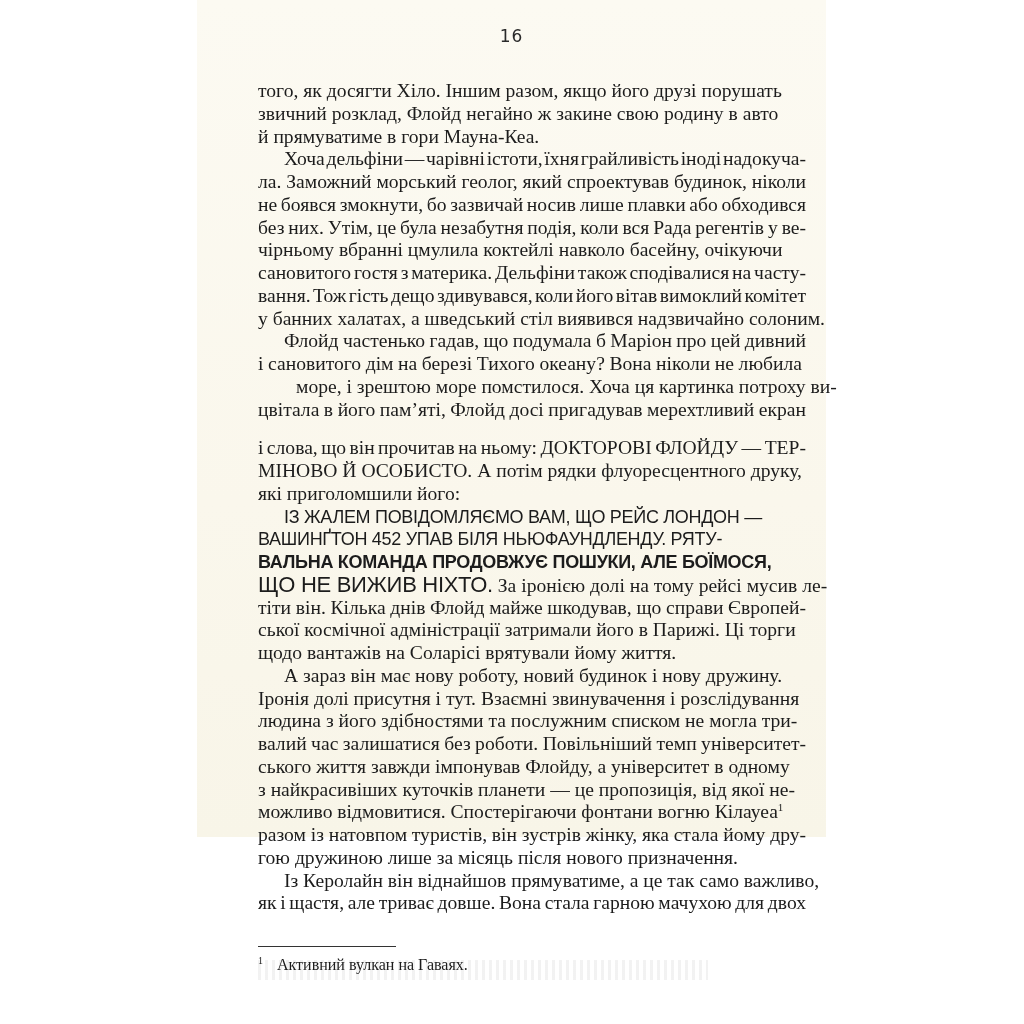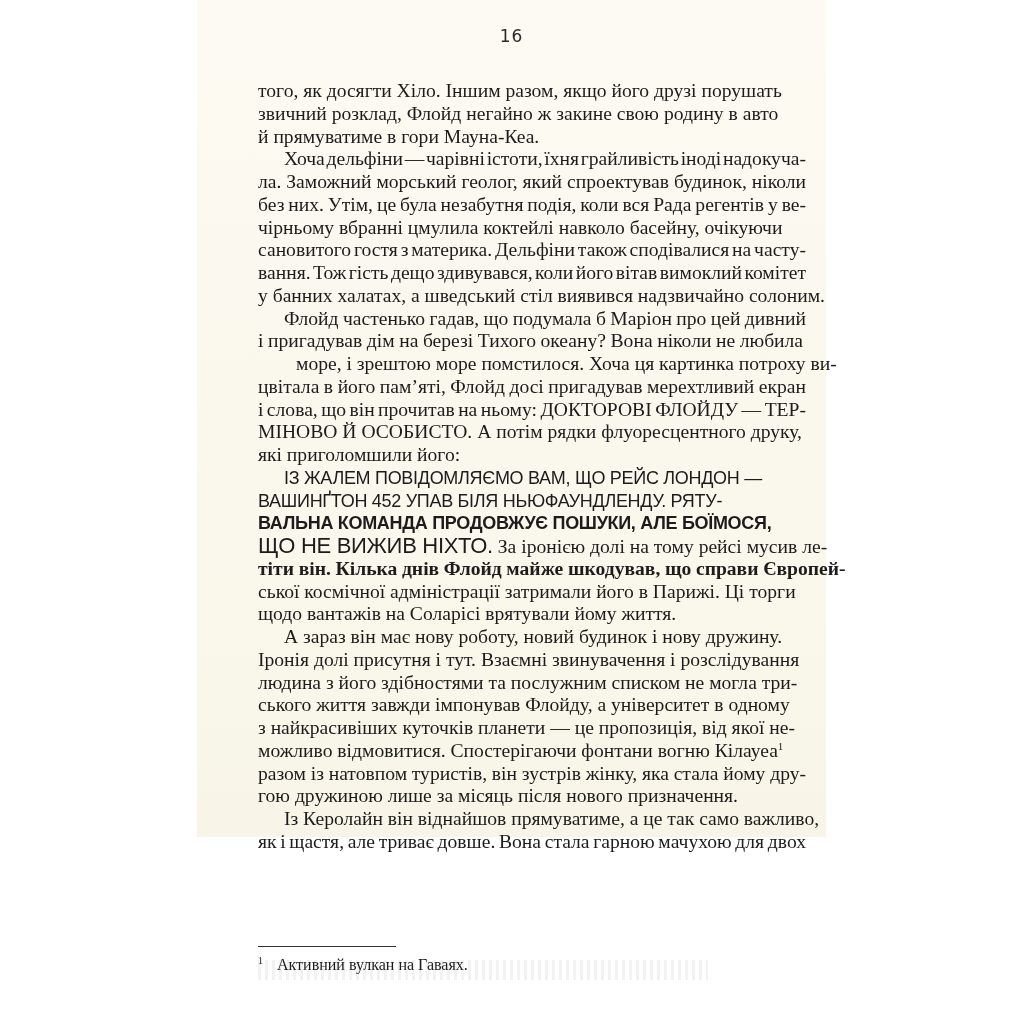--- a/index.html
+++ b/index.html
@@ -102,42 +102,44 @@
 
 <div class="page">
   <div class="page-number">16</div>
 
   <div class="body-text" id="body-text">
       <div class="line" style="white-space: nowrap; word-spacing: 0px; text-align-last: left;"><span>того, як досягти Хіло. Іншим разом, якщо його друзі порушать</span></div>
       <div class="line" style="white-space: nowrap; word-spacing: 0px; text-align-last: left;"><span>звичний розклад, Флойд негайно ж закине свою родину в авто</span></div>
       <div class="line last"><span>й прямуватиме в гори Мауна-Кеа.</span></div>
       <div class="line indent" style="white-space: nowrap; word-spacing: -3.18555px; text-align-last: left;"><span>Хоча дельфіни — чарівні істоти, їхня грайливість іноді надокуча-</span></div>
       <div class="line" style="white-space: nowrap; word-spacing: -0.00446429px; text-align-last: left;"><span>ла. Заможний морський геолог, який спроектував будинок, ніколи</span></div>
+      <div class="line" style="white-space: nowrap; word-spacing: -1.24306px; text-align-last: left;"><span>не боявся змокнути, бо зазвичай носив лише плавки або обходився</span></div>
       <div class="line" style="white-space: nowrap; word-spacing: -1.00911px; text-align-last: left;"><span>без них. Утім, це була незабутня подія, коли вся Рада регентів у ве-</span></div>
       <div class="line" style="white-space: nowrap; word-spacing: 0px; text-align-last: left;"><span>чірньому вбранні цмулила коктейлі навколо басейну, очікуючи</span></div>
       <div class="line" style="white-space: nowrap; word-spacing: -2.05078px; text-align-last: left;"><span>сановитого гостя з материка. Дельфіни також сподівалися на часту-</span></div>
       <div class="line" style="white-space: nowrap; word-spacing: -2.45486px; text-align-last: left;"><span>вання. Тож гість дещо здивувався, коли його вітав вимоклий комітет</span></div>
       <div class="line last"><span>у банних халатах, а шведський стіл виявився надзвичайно солоним.</span></div>
       <div class="line indent" style="white-space: nowrap; word-spacing: -0.519097px; text-align-last: left;"><span>Флойд частенько гадав, що подумала б Маріон про цей дивний</span></div>
-      <div class="line" style="white-space: nowrap; word-spacing: -0.332813px; text-align-last: left;"><span>і пригадував дім на березі Тихого океану? Вона ніколи не любила</span></div>
+      <div class="line" style="white-space: nowrap; word-spacing: -0.332813px; text-align-last: left;"><span>і сановитого дім на березі Тихого океану? Вона ніколи не любила</span></div>
       <div class="line" style="white-space: nowrap; word-spacing: 0px; text-align-last: left; margin-left: 38px;"><span>море, і зрештою море помстилося. Хоча ця картинка потроху ви-</span></div>
       <div class="line" style="white-space: nowrap; word-spacing: -0.369141px; text-align-last: left;"><span>цвітала в його пам’яті, Флойд досі пригадував мерехтливий екран</span></div>
-      <div class="line" style="white-space: nowrap; word-spacing: -1.47812px; text-align-last: left;"><span>і слова, що він прочитав на ньому: ДОКТОРОВІ ФЛОЙДУ — ТЕР-</span></div>
+      <div class="line" style="white-space: nowrap; word-spacing: -1.47812px; text-align-last: left; margin-top: 16px;"><span>і слова, що він прочитав на ньому: ДОКТОРОВІ ФЛОЙДУ — ТЕР-</span></div>
       <div class="line" style="white-space: nowrap; word-spacing: 0px; text-align-last: left;"><span>МІНОВО Й ОСОБИСТО. А потім рядки флуоресцентного друку,</span></div>
       <div class="line last"><span>які приголомшили його:</span></div>
       <div class="line indent caps" style="white-space: nowrap; word-spacing: 0px; text-align-last: left;"><span>ІЗ ЖАЛЕМ ПОВІДОМЛЯЄМО ВАМ, ЩО РЕЙС ЛОНДОН —</span></div>
       <div class="line caps" style="white-space: nowrap; word-spacing: 0px; text-align-last: left;"><span>ВАШИНҐТОН 452 УПАВ БІЛЯ НЬЮФАУНДЛЕНДУ. РЯТУ-</span></div>
       <div class="line caps" style="white-space: nowrap; word-spacing: 0px; text-align-last: left; font-weight: bold;"><span>ВАЛЬНА КОМАНДА ПРОДОВЖУЄ ПОШУКИ, АЛЕ БОЇМОСЯ,</span></div>
       <div class="line" style="white-space: nowrap; word-spacing: 0px; text-align-last: left;"><span class="caps-inline">ЩО НЕ ВИЖИВ НІХТО.</span><span> За іронією долі на тому рейсі мусив ле-</span></div>
-      <div class="line" style="white-space: nowrap; word-spacing: -0.244792px; text-align-last: left; font-weight: bold;"><span>тіти він. Кілька днів Флойд майже шкодував, що справи Європей-</span></div>
+      <div class="line" style="white-space: nowrap; word-spacing: -0.244792px; text-align-last: left;"><span>тіти він. Кілька днів Флойд майже шкодував, що справи Європей-</span></div>
       <div class="line" style="white-space: nowrap; word-spacing: 0px; text-align-last: left;"><span>ської космічної адміністрації затримали його в Парижі. Ці торги</span></div>
       <div class="line last"><span>щодо вантажів на Соларісі врятували йому життя.</span></div>
       <div class="line indent" style="white-space: nowrap; word-spacing: 0px; text-align-last: left;"><span>А зараз він має нову роботу, новий будинок і нову дружину.</span></div>
       <div class="line" style="white-space: nowrap; word-spacing: 0px; text-align-last: left;"><span>Іронія долі присутня і тут. Взаємні звинувачення і розслідування</span></div>
       <div class="line" style="white-space: nowrap; word-spacing: 0px; text-align-last: left;"><span>людина з його здібностями та послужним списком не могла три-</span></div>
+      <div class="line" style="white-space: nowrap; word-spacing: -0.410714px; text-align-last: left;"><span>валий час залишатися без роботи. Повільніший темп університет-</span></div>
       <div class="line" style="white-space: nowrap; word-spacing: 0px; text-align-last: left;"><span>ського життя завжди імпонував Флойду, а університет в одному</span></div>
       <div class="line" style="white-space: nowrap; word-spacing: 0px; text-align-last: left;"><span>з найкрасивіших куточків планети — це пропозиція, від якої не-</span></div>
       <div class="line" style="white-space: nowrap; word-spacing: 0px; text-align-last: left;"><span>можливо відмовитися. Спостерігаючи фонтани вогню Кілауеа</span><span class="sup">1</span></div>
       <div class="line" style="white-space: nowrap; word-spacing: -0.114062px; text-align-last: left;"><span>разом із натовпом туристів, він зустрів жінку, яка стала йому дру-</span></div>
       <div class="line last"><span>гою дружиною лише за місяць після нового призначення.</span></div>
       <div class="line indent" style="white-space: nowrap; word-spacing: -0.0416667px; text-align-last: left;"><span>Із Керолайн він віднайшов прямуватиме, а це так само важливо,</span></div>
       <div class="line" style="white-space: nowrap; word-spacing: -1.21733px; text-align-last: left;"><span>як і щастя, але триває довше. Вона стала гарною мачухою для двох</span></div>
     </div>
 
   <div class="ghost"></div>

